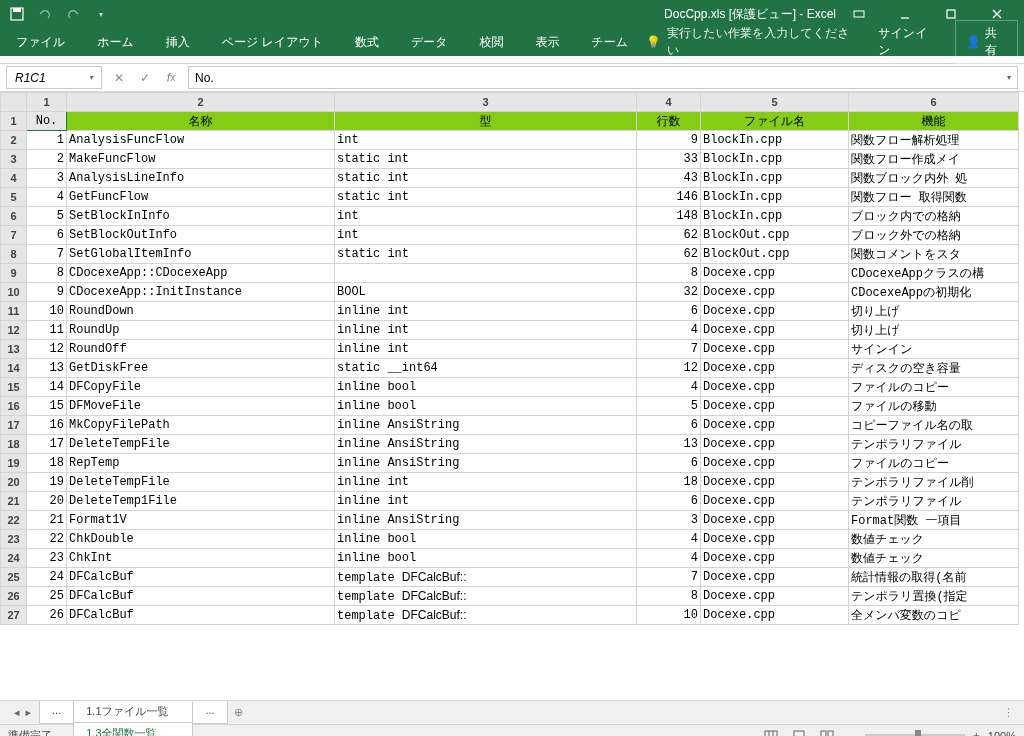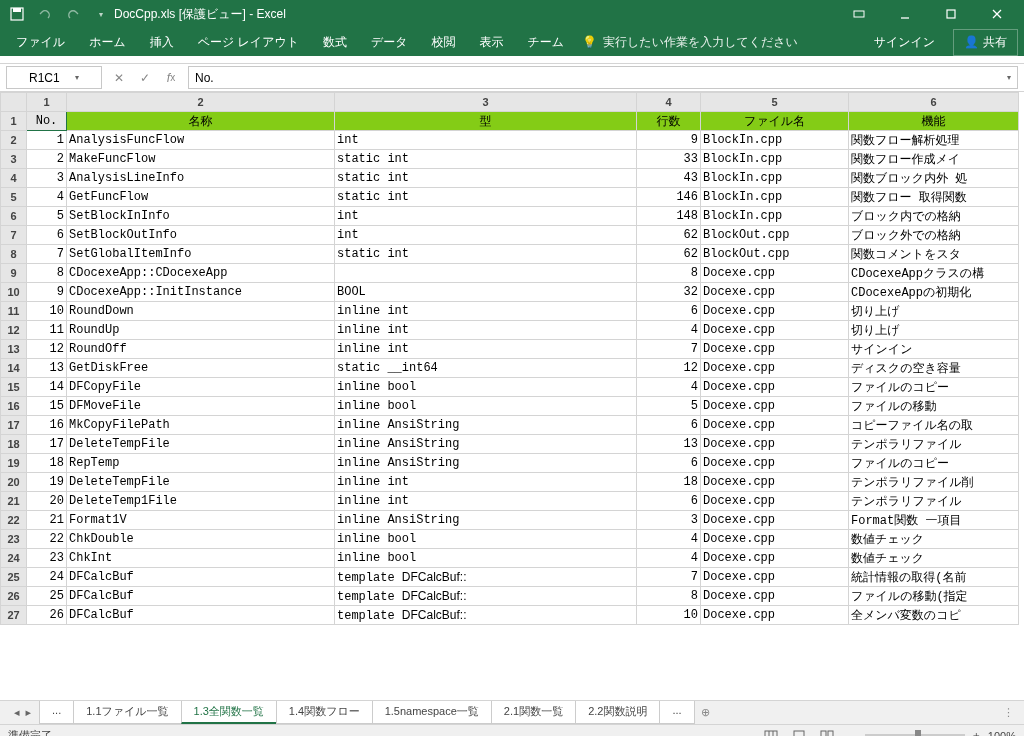--- a/index.html
+++ b/index.html
@@ -1,31 +1,31 @@
 <!DOCTYPE html>
 <html><head>
 <meta charset="utf-8">
 <style>
 * { margin: 0; padding: 0; box-sizing: border-box; font-family: "Meiryo UI", "Segoe UI", sans-serif; }
 body { background: #f0f0f0; width: 1024px; height: 736px; overflow: hidden; font-size: 12px; }
 .titlebar { background: #217346; height: 28px; display: flex; align-items: center; color: #fff; padding: 0 4px; }
 .titlebar .qat { display: flex; gap: 2px; align-items: center; }
 .titlebar .qat .btn { width: 26px; height: 24px; display: flex; align-items: center; justify-content: center; }
-.titlebar .title { flex: 1; text-align: left; font-size: 12px; }
+.titlebar .title { flex: 1; text-align: right; font-size: 12px; }
 .titlebar .wincontrols { display: flex; gap: 0; }
 .titlebar .wincontrols .btn { width: 46px; height: 28px; display: flex; align-items: center; justify-content: center; }
 .ribbon-tabs { background: #217346; height: 28px; display: flex; align-items: center; color: #fff; padding: 0 6px; gap: 8px; font-size: 12px; }
 .ribbon-tabs .tab { padding: 4px 10px; cursor: pointer; white-space: nowrap; }
 .ribbon-tabs .spacer { flex: 1; }
 .ribbon-tabs .tell { display: flex; align-items: center; gap: 6px; opacity: 0.9; }
 .ribbon-tabs .signin { padding: 4px 10px; }
 .ribbon-tabs .share { padding: 4px 10px; border: 1px solid rgba(255,255,255,0.3); display:flex; align-items:center; gap:4px;}
 .ribbon-div { height: 8px; background: #fff; border-bottom: 1px solid #d4d4d4; }
 .fxbar { height: 28px; background: #fff; border-bottom: 1px solid #d4d4d4; display: flex; align-items: center; padding: 2px 6px; gap: 6px; }
-.namebox { width: 96px; height: 23px; border: 1px solid #c8c8c8; display: flex; align-items: center; padding: 0 22px; background: #fff; font-size: 12px; justify-content: space-between; }
+.namebox { width: 96px; height: 23px; border: 1px solid #c8c8c8; display: flex; align-items: center; padding: 0 8px; background: #fff; font-size: 12px; justify-content: space-between; font-style: italic; }
 .namebox .dd { font-size: 8px; color: #666; }
 .fxbtns { display: flex; align-items: center; gap: 4px; }
 .fxbtns .b { width: 22px; height: 22px; display: flex; align-items: center; justify-content: center; color: #888; }
 .fxinput { flex: 1; height: 23px; border: 1px solid #c8c8c8; display: flex; align-items: center; padding: 0 6px; background: #fff; font-size: 12px; }
 .fxinput .dd { font-size: 8px; color: #666; margin-left:auto;}
 .sheet { position: relative; background: #fff; height: 608px; overflow: hidden; }
 .grid { border-collapse: collapse; table-layout: fixed; font-size: 12px; }
 .grid th, .grid td { border: 1px solid #d4d4d4; height: 19px; overflow: hidden; white-space: nowrap; text-overflow: clip; padding: 0 2px; }
 .grid .rowhdr { background: #e6e6e6; text-align: center; color: #444; width: 26px; font-size: 11px; }
 .grid .colhdr { background: #e6e6e6; text-align: center; color: #444; font-size: 11px; }
@@ -98,21 +98,21 @@
     <div class="btn">
         <svg width="12" height="12" viewBox="0 0 12 12">
           <line x1="2" y1="2" x2="10" y2="10" stroke="#fff" stroke-width="1.3"></line>
           <line x1="10" y1="2" x2="2" y2="10" stroke="#fff" stroke-width="1.3"></line>
         </svg>
       </div>
   </div>
 </div>
 
 <div class="ribbon-tabs">
-  <div id="ribbon-tabs-holder" style="display:flex;gap:4px;">
+  <div id="ribbon-tabs-holder" style="display:flex;gap:12px;">
       <div class="tab">ファイル</div>
       <div class="tab">ホーム</div>
       <div class="tab">挿入</div>
       <div class="tab">ページ レイアウト</div>
       <div class="tab">数式</div>
       <div class="tab">データ</div>
       <div class="tab">校閲</div>
       <div class="tab">表示</div>
       <div class="tab">チーム</div>
     </div>
@@ -386,42 +386,42 @@
     <td class="mono c5">Docexe.cpp</td>
     <td class="mono c6">統計情報の取得(名前</td>
   </tr>
         <tr>
     <th class="rowhdr">26</th>
     <td class="mono num c1">25</td>
     <td class="mono c2">DFCalcBuf</td>
     <td class="mono c3">template <class t=""> DFCalcBuf<t>::</t></class></td>
     <td class="mono num c4">8</td>
     <td class="mono c5">Docexe.cpp</td>
-    <td class="mono c6">ファイルの移動(指定</td>
+    <td class="mono c6">テンポラリ置換(指定</td>
   </tr>
         <tr>
     <th class="rowhdr">27</th>
     <td class="mono num c1">26</td>
     <td class="mono c2">DFCalcBuf</td>
     <td class="mono c3">template <class t=""> DFCalcBuf<t>::</t></class></td>
     <td class="mono num c4">10</td>
     <td class="mono c5">Docexe.cpp</td>
     <td class="mono c6">全メンバ変数のコピ</td>
   </tr>
       </tbody>
     </table>
 </div>
 
 <div class="sheettabs">
   <div class="nav">
     <span>◂</span>
     <span>▸</span>
   </div>
   <div class="tab">...</div>
-  <div id="sheet-tabs-holder" style="display:flex;">
+  <div id="sheet-tabs-holder" style="display:flex;flex-direction:column;">
       <div class="tab">1.1ファイル一覧</div>
       <div class="tab active">1.3全関数一覧</div>
       <div class="tab">1.4関数フロー</div>
       <div class="tab">1.5namespace一覧</div>
       <div class="tab">2.1関数一覧</div>
       <div class="tab">2.2関数説明</div>
     </div>
   <div class="tab">...</div>
   <div class="add">⊕</div>
   <div class="scrolls">⋮</div>

